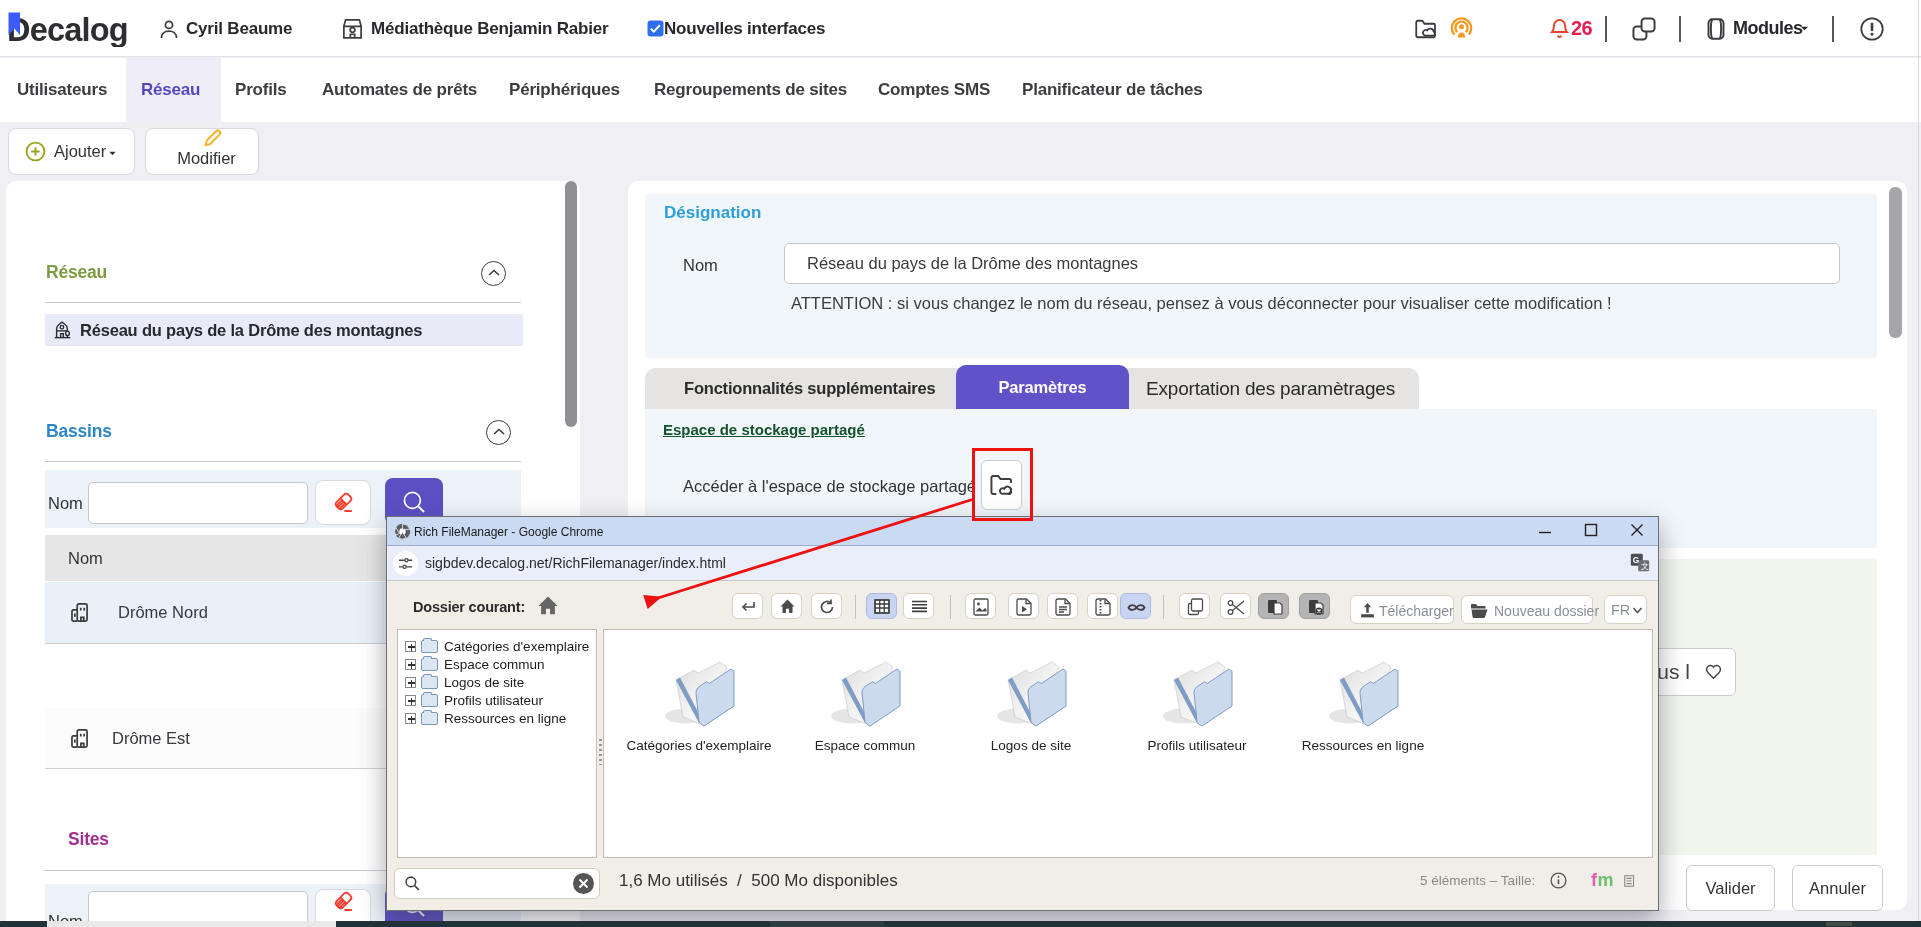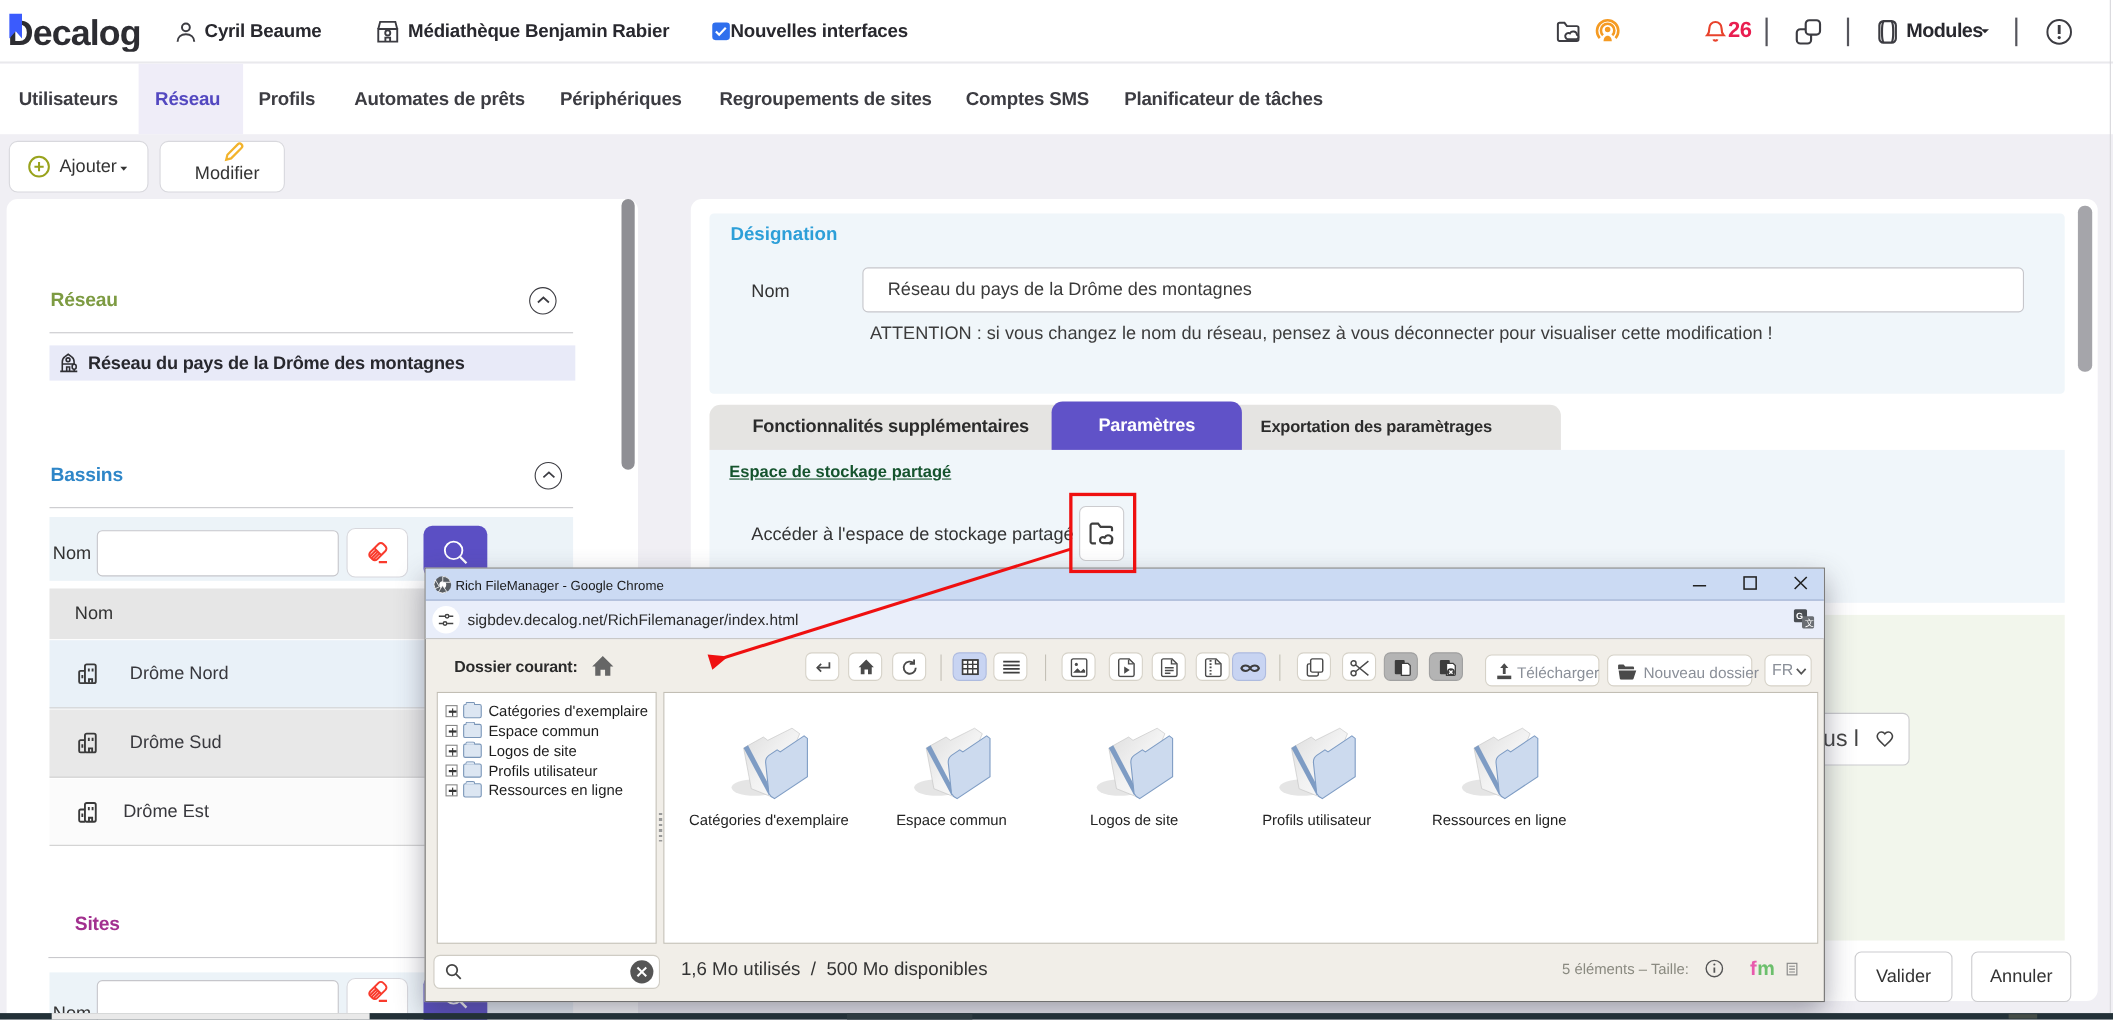--- a/index.html
+++ b/index.html
@@ -239,29 +239,20 @@
       </div>
   <div style="position:absolute; left:39px; top:401px; width:476px; height:62px; background:#e9f1f8; display:flex; align-items:center; border-bottom:1px solid #d0d0d0;">
     <svg style="margin-left:25px;" width="21" height="21" viewBox="0 0 16 16" fill="none" stroke="#3a3a3a" stroke-width="1.3">
           <path d="M5.5 14.5 h-3 a1 1 0 0 1 -1 -1 v-6.5 a1 1 0 0 1 1 -1 h3"></path>
           <rect x="5.5" y="1.5" width="7.5" height="13" rx="1.2"></rect>
           <path d="M8.2 4.3 v2.2 M10.8 4.3 v2.2 M3.7 8.8 v2.4"></path>
           <path d="M8.3 14.3 v-2.6 h2.2 v2.6"></path>
         </svg>
     <span style="margin-left:27px; font-size:16.5px; color:#38383d;">Drôme Nord</span>
   </div>
-  <div style="position:absolute; left:39px; top:464px; width:476px; height:62px; background:#e8e8e8; display:flex; align-items:center; border-bottom:1px solid #d0d0d0;">
-    <svg style="margin-left:25px;" width="21" height="21" viewBox="0 0 16 16" fill="none" stroke="#3a3a3a" stroke-width="1.3">
-          <path d="M5.5 14.5 h-3 a1 1 0 0 1 -1 -1 v-6.5 a1 1 0 0 1 1 -1 h3"></path>
-          <rect x="5.5" y="1.5" width="7.5" height="13" rx="1.2"></rect>
-          <path d="M8.2 4.3 v2.2 M10.8 4.3 v2.2 M3.7 8.8 v2.4"></path>
-          <path d="M8.3 14.3 v-2.6 h2.2 v2.6"></path>
-        </svg>
-    <span style="margin-left:27px; font-size:16.5px; color:#38383d;">Drôme Sud</span>
-  </div>
   <div style="position:absolute; left:39px; top:527px; width:476px; height:61px; background:#fbfbfb; display:flex; align-items:center; border-bottom:1px solid #d0d0d0;">
     <svg style="margin-left:25px;" width="21" height="21" viewBox="0 0 16 16" fill="none" stroke="#3a3a3a" stroke-width="1.3">
           <path d="M5.5 14.5 h-3 a1 1 0 0 1 -1 -1 v-6.5 a1 1 0 0 1 1 -1 h3"></path>
           <rect x="5.5" y="1.5" width="7.5" height="13" rx="1.2"></rect>
           <path d="M8.2 4.3 v2.2 M10.8 4.3 v2.2 M3.7 8.8 v2.4"></path>
           <path d="M8.3 14.3 v-2.6 h2.2 v2.6"></path>
         </svg>
     <span style="margin-left:21px; font-size:16.5px; color:#38383d;">Drôme Est</span>
   </div>
 
@@ -296,21 +287,21 @@
   <div style="position:absolute; left:36px; top:22px; font-weight:bold; font-size:17px; color:#2d9fd8;">Désignation</div>
   <div style="position:absolute; left:55px; top:75px; font-size:16.5px; color:#333;">Nom</div>
   <div class="input" style="left:156px; top:62px; width:1056px; height:41px; display:flex; align-items:center;">
         <span style="margin-left:22px; font-size:16.5px; color:#3a3a3a;">Réseau du pays de la Drôme des montagnes</span>
       </div>
   <div style="position:absolute; left:163px; top:113px; font-size:16.5px; color:#3c3c3c;">ATTENTION : si vous changez le nom du réseau, pensez à vous déconnecter pour visualiser cette modification !</div>
 
   <div style="position:absolute; left:17px; top:187px; width:774px; height:41px; background:#e5e4e2; border-radius:10px 10px 0 0;"></div>
   <div style="position:absolute; left:56px; top:187px; height:41px; display:flex; align-items:center; font-weight:bold; font-size:16.5px; color:#2b2b2b; letter-spacing:-0.2px;">Fonctionnalités supplémentaires</div>
   <div style="position:absolute; left:328px; top:184px; width:173px; height:44px; background:#6052c8; border-radius:10px 10px 0 0; display:flex; align-items:center; justify-content:center; font-weight:bold; font-size:16.5px; color:#fff; letter-spacing:-0.2px;">Paramètres</div>
-  <div style="position:absolute; left:518px; top:187px; height:41px; display:flex; align-items:center; font-weight:bold; font-size:15px; color:#2b2b2b; letter-spacing:-0.2px;">Exportation des paramètrages</div>
+  <div style="position:absolute; left:518px; top:187px; height:41px; display:flex; align-items:center; font-weight:normal; font-size:19px; color:#2b2b2b; letter-spacing:-0.2px;">Exportation des paramètrages</div>
 
   <div style="position:absolute; left:17px; top:228px; width:1232px; height:139px; background:#f0f6fa;"></div>
   <div style="position:absolute; left:35px; top:240px; font-weight:bold; font-size:15px; color:#14532d;text-decoration:underline;">Espace de stockage partagé</div>
   <div style="position:absolute; left:55px; top:296px; font-size:16.5px; color:#333;">Accéder à l'espace de stockage partagé</div>
   <div class="btnw" style="left:353px; top:279px; width:41px; height:50px;">
     <svg width="26" height="26" viewBox="0 0 16 16" fill="none" stroke="#3f3f3f" stroke-width="1.2">
           <path d="M4.5 13.5 h-2 a1 1 0 0 1 -1 -1 v-9 a1 1 0 0 1 1 -1 h3.2 l1.4 1.8 h5.4 a1 1 0 0 1 1 1 v1.4 m0 3.3 v2.5 a1 1 0 0 1 -1 1 h-.6"></path>
           <path d="M8.6 13.4 a1.7 1.7 0 1 1 .8 -3.1 a2.2 2.2 0 1 1 1.8 3.1 z"></path>
         </svg>
   </div>

